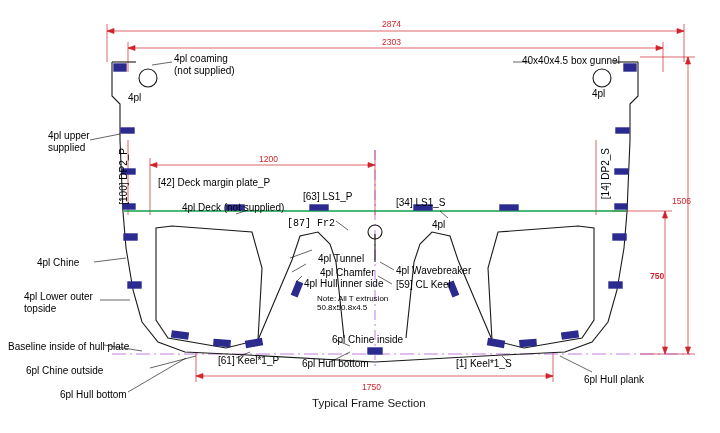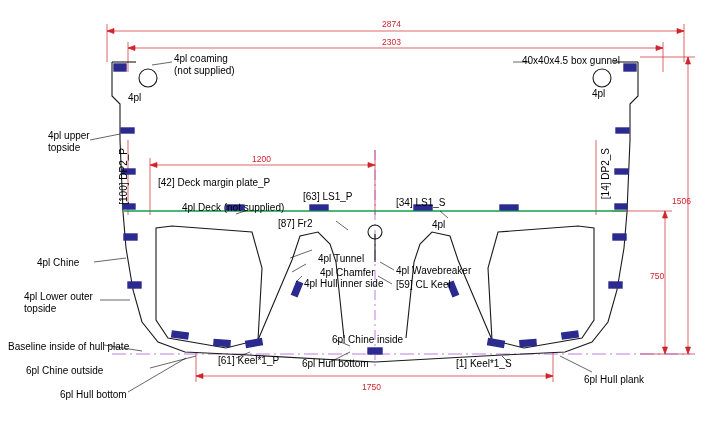--- a/index.html
+++ b/index.html
@@ -178,56 +178,59 @@
       <line x1="508" y1="362" x2="502" y2="356"></line>
       <line x1="592" y1="372" x2="560" y2="356"></line>
       <line x1="336" y1="221" x2="348" y2="230"></line>
       <line x1="236" y1="214" x2="248" y2="210"></line>
       <line x1="448" y1="218" x2="440" y2="211"></line>
     </g>
   </svg>
 
   <div class="lbl dim" style="left:382px; top:20px;">2874</div>
   <div class="lbl dim" style="left:382px; top:38px;">2303</div>
-  <div class="lbl dim" style="left:252px; top:155px;">1200</div>
+  <div class="lbl dim" style="left:259px; top:155px;">1200</div>
   <div class="lbl dim" style="left:362px; top:383px;">1750</div>
   <div class="lbl dim" style="left:672px; top:197px;">1506</div>
-  <div class="lbl dim" style="left:650px; top:272px;">750</div>
+  <div class="lbl dim" style="left:650px; top:272px;font-weight:bold;">750</div>
 
   <div class="lbl" style="left:174px; top:53px;">4pl coaming
 (not supplied)</div>
   <div class="lbl" style="left:522px; top:55px;">40x40x4.5 box gunnel</div>
   <div class="lbl" style="left:128px; top:92px;">4pl</div>
   <div class="lbl" style="left:592px; top:88px;">4pl</div>
   <div class="lbl" style="left:48px; top:130px;">4pl upper
-topside</div>
+supplied</div>
 
   <div class="lbl" style="left:118px; top:148px; writing-mode:vertical-rl; text-orientation:mixed; transform:rotate(180deg); transform-origin:center;">[100] DP2_P</div>
   <div class="lbl" style="left:600px; top:148px; writing-mode:vertical-rl; text-orientation:mixed; transform:rotate(180deg); transform-origin:center;">[14] DP2_S</div>
 
   <div class="lbl" style="left:158px; top:177px;">[42] Deck margin plate_P</div>
   <div class="lbl" style="left:303px; top:191px;">[63] LS1_P</div>
   <div class="lbl" style="left:396px; top:197px;">[34] LS1_S</div>
   <div class="lbl" style="left:182px; top:202px;">4pl Deck (not supplied)</div>
-  <div class="lbl" style="left:278px; top:218px;">[87] Fr2</div>
+  <div class="lbl" style="left:287px; top:218px;font-family:Liberation Mono, monospace;">[87] Fr2</div>
   <div class="lbl" style="left:432px; top:219px;">4pl</div>
 
   <div class="lbl" style="left:37px; top:257px;">4pl Chine</div>
   <div class="lbl" style="left:318px; top:253px;">4pl Tunnel</div>
   <div class="lbl" style="left:320px; top:267px;">4pl Chamfer</div>
   <div class="lbl" style="left:304px; top:278px;">4pl Hull inner side</div>
   <div class="lbl" style="left:396px; top:265px;">4pl Wavebreaker</div>
   <div class="lbl" style="left:396px; top:279px;">[59] CL Keel</div>
 
   <div class="lbl" style="left:24px; top:291px;">4pl Lower outer
 topside</div>
+  <div class="lbl note" style="left:317px; top:294px;">Note: All T extrusion
+50.8x50.8x4.5</div>
 
   <div class="lbl" style="left:8px; top:341px;">Baseline inside of hull plate</div>
   <div class="lbl" style="left:218px; top:355px;">[61] Keel*1_P</div>
   <div class="lbl" style="left:456px; top:358px;">[1] Keel*1_S</div>
   <div class="lbl" style="left:332px; top:334px;">6pl Chine inside</div>
   <div class="lbl" style="left:302px; top:358px;">6pl Hull bottom</div>
   <div class="lbl" style="left:26px; top:365px;">6pl Chine outside</div>
   <div class="lbl" style="left:60px; top:389px;">6pl Hull bottom</div>
   <div class="lbl" style="left:584px; top:374px;">6pl Hull plank</div>
 
+  <div class="lbl title" style="left:312px; top:397px;">Typical Frame Section</div>
 
 </div>
 
 </body></html>

